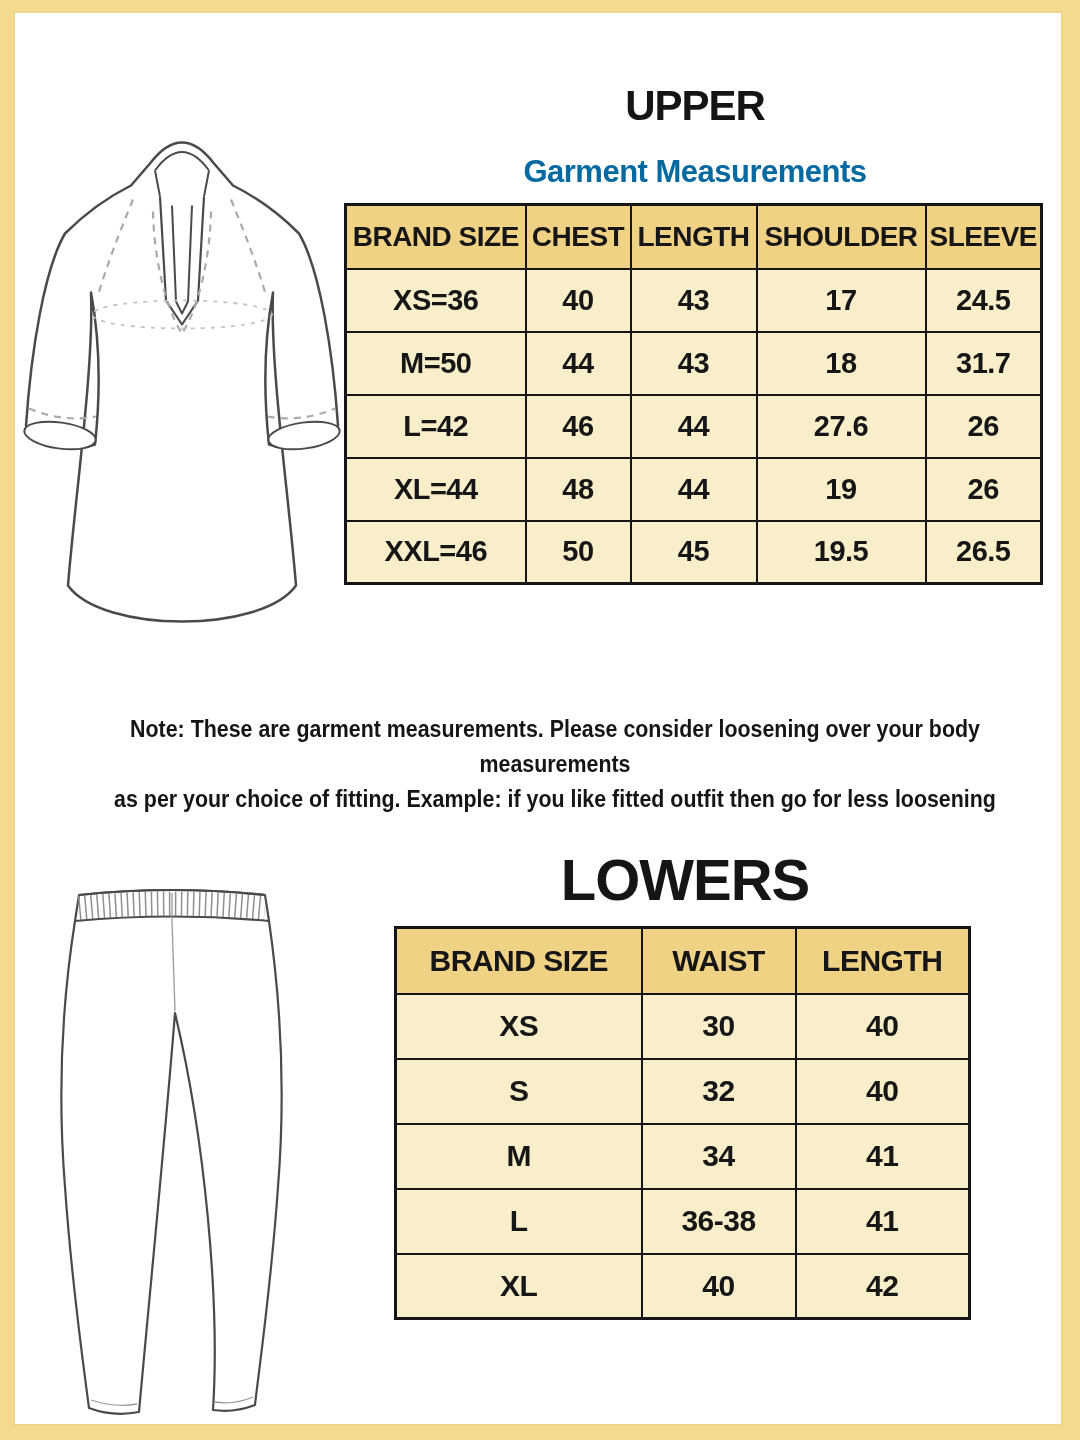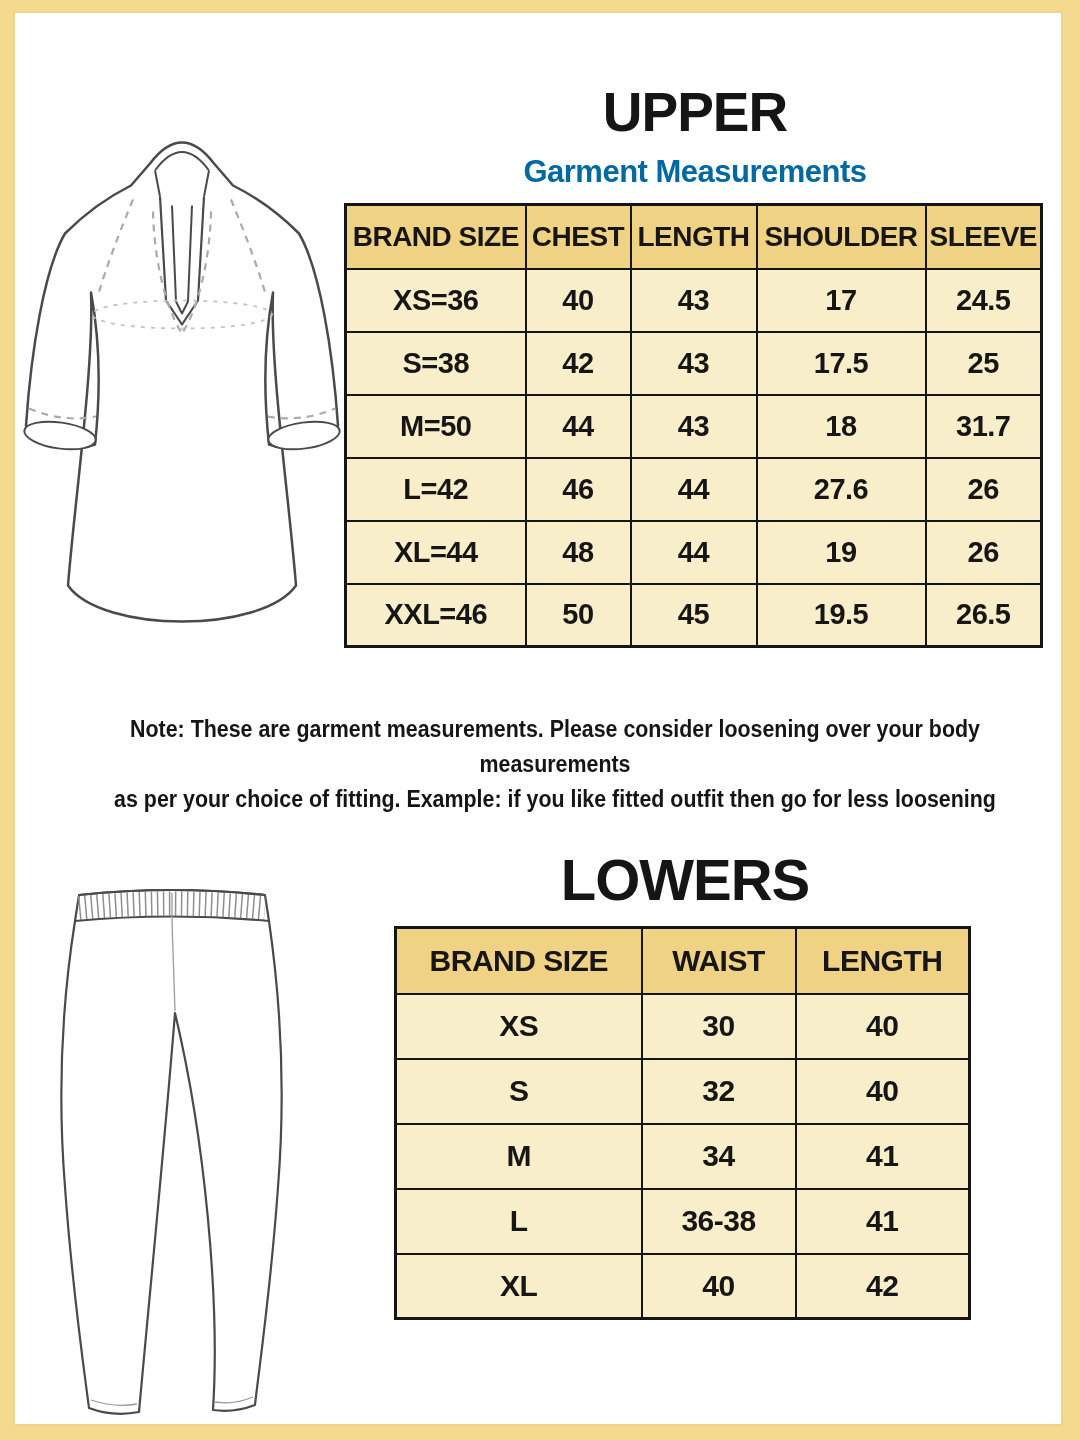--- a/index.html
+++ b/index.html
@@ -14,21 +14,21 @@
     position:absolute; left:13px; top:11px; right:17px; bottom:14px;
     background:#ffffff; border:2px solid #efd489;
   }
 
   .abs { position:absolute; }
 
   .title {
     font-weight:700; color:#151515; text-align:center;
     letter-spacing:-1px; line-height:1;
   }
-  #upper-title   { left:330px; top:72px;  width:700px; font-size:55px; }
+  #upper-title   { left:330px; top:72px;  width:700px; font-size:42px; }
   #upper-sub     { left:330px; top:141px; width:700px; font-size:31px; font-weight:700; text-align:center; color:#0369a1; letter-spacing:-0.5px; }
   #lowers-title  { left:380px; top:838px; width:580px; font-size:58px; }
 
   table.size-table {
     position:absolute; border-collapse:collapse; table-layout:fixed;
     border:3px solid #151515;
     padding-left:48px;
   }
   table.size-table th, table.size-table td {
     border:2.5px solid #151515; text-align:center; vertical-align:middle;
@@ -114,27 +114,20 @@
       </thead>
       <tbody>
         <tr>
           <td>XS=36</td>
           <td>40</td>
           <td>43</td>
           <td>17</td>
           <td>24.5</td>
         </tr>
         <tr>
-          <td>S=38</td>
-          <td>42</td>
-          <td>43</td>
-          <td>17.5</td>
-          <td>25</td>
-        </tr>
-        <tr>
           <td>M=50</td>
           <td>44</td>
           <td>43</td>
           <td>18</td>
           <td>31.7</td>
         </tr>
         <tr>
           <td>L=42</td>
           <td>46</td>
           <td>44</td>

